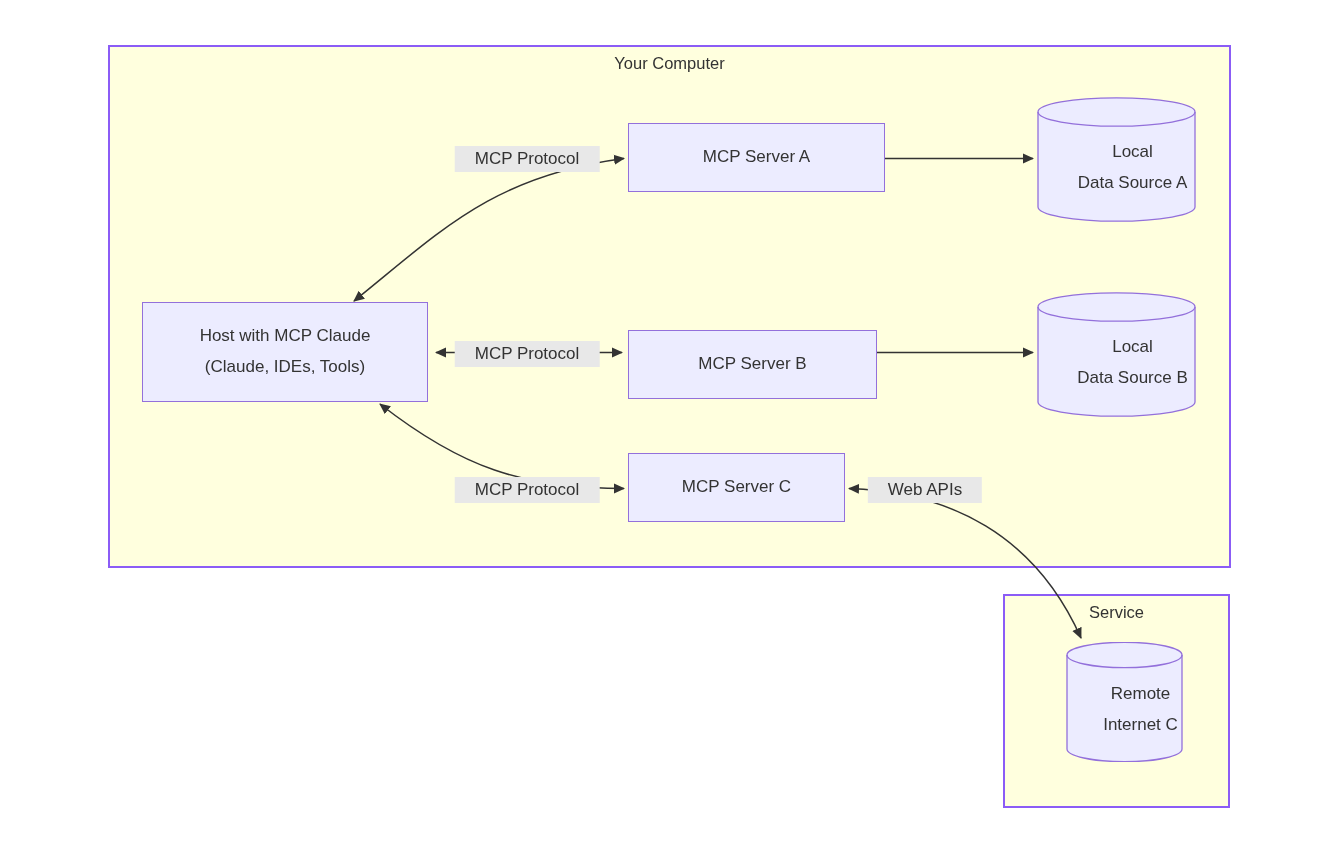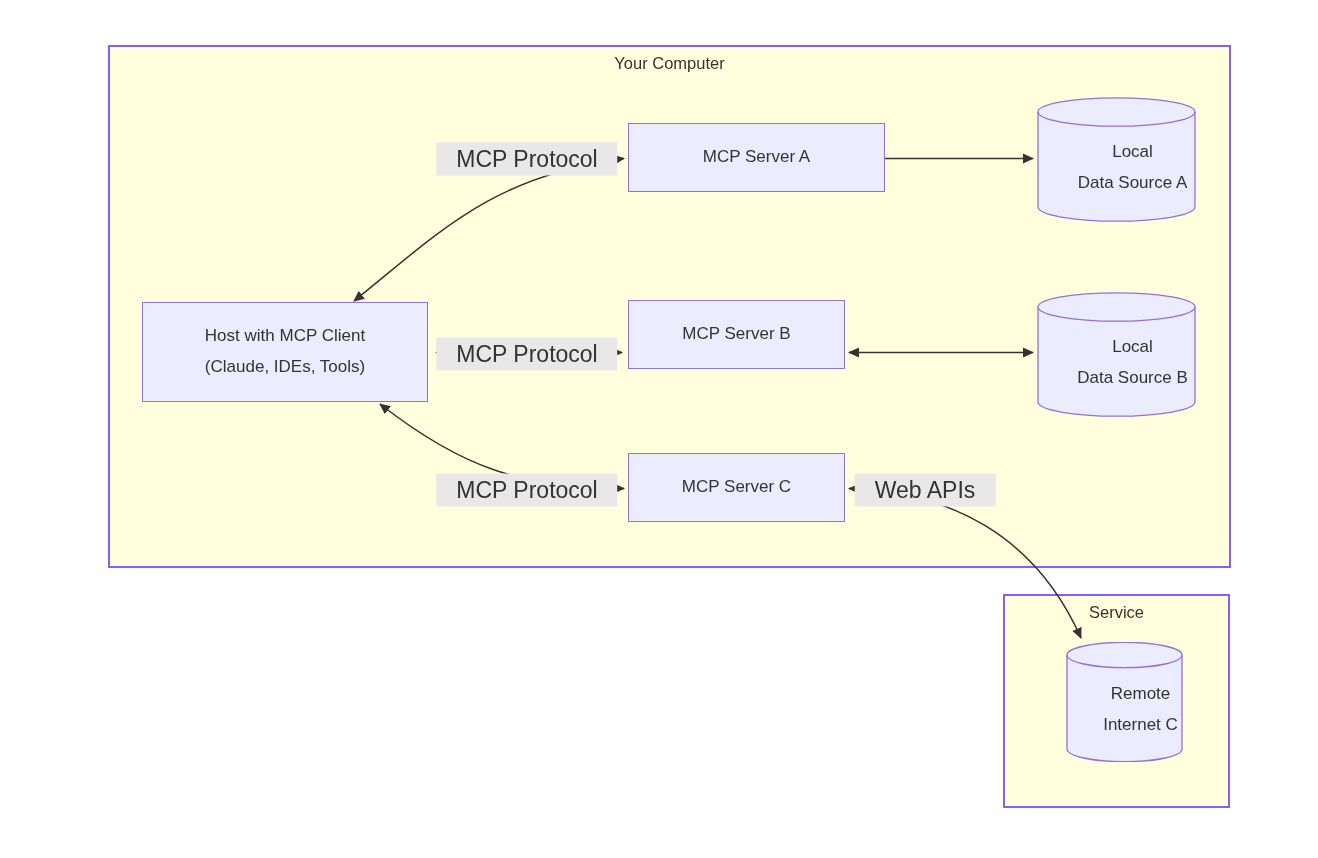--- a/index.html
+++ b/index.html
@@ -78,21 +78,21 @@
     line-height: 1.82;
     color: #333333;
     text-align: center;
     padding-left: 32px;
   }
   .edge-label {
     position: absolute;
     transform: translate(-50%, -50%);
     background: #e8e8e8;
     padding: 3px 20px;
-    font-size: 23px;
+    font-size: 17px;
     color: #333333;
     white-space: nowrap;
   }
   .cyl-shape {
     fill: #ECECFF;
     stroke: #9370DB;
     stroke-width: 1.3px;
   }
   .cyl-rim {
     fill: none;
@@ -121,29 +121,29 @@
     </defs>
     <path class="edge" d="M 354,301 C 440,232 492,176 624,158.5" marker-start="url(#arrow)" marker-end="url(#arrow)"></path>
     <path class="edge" d="M 436,352.5 L 622,352.5" marker-start="url(#arrow)" marker-end="url(#arrow)"></path>
     <path class="edge" d="M 380,404 C 462,468 522,488 624,488.5" marker-start="url(#arrow)" marker-end="url(#arrow)"></path>
     <path class="edge" d="M 849,158.5 L 1033,158.5" marker-start="url(#arrow)" marker-end="url(#arrow)"></path>
     <path class="edge" d="M 849,352.5 L 1033,352.5" marker-start="url(#arrow)" marker-end="url(#arrow)"></path>
     <path class="edge" d="M 849,488.5 C 950,492 1035,535 1081,638" marker-start="url(#arrow)" marker-end="url(#arrow)"></path>
   </svg>
 
   <div class="node" style="left:142px; top:302px; width:286px; height:100px;">
-    <span>Host with MCP Client</span>
+    <span>Host with MCP Claude</span>
     <span>(Claude, IDEs, Tools)</span>
   </div>
 
   <div class="node" style="left:628px; top:123px; width:257px; height:69px;">
     <span>MCP Server A</span>
   </div>
 
-  <div class="node" style="left:628px; top:300px; width:217px; height:69px;">
+  <div class="node" style="left:628px; top:330px; width:249px; height:69px;">
     <span>MCP Server B</span>
   </div>
 
   <div class="node" style="left:628px; top:453px; width:217px; height:69px;">
     <span>MCP Server C</span>
   </div>
 
   <div class="cyl" style="left:1037px; top:97px; width:159px; height:125px;">
     <svg width="159" height="125" viewBox="0 0 159 125">
       <path class="cyl-shape" d="M1,15 A77.5,14 0 0 1 158,15 L158,110 A77.5,14 0 0 1 1,110 Z"></path>

